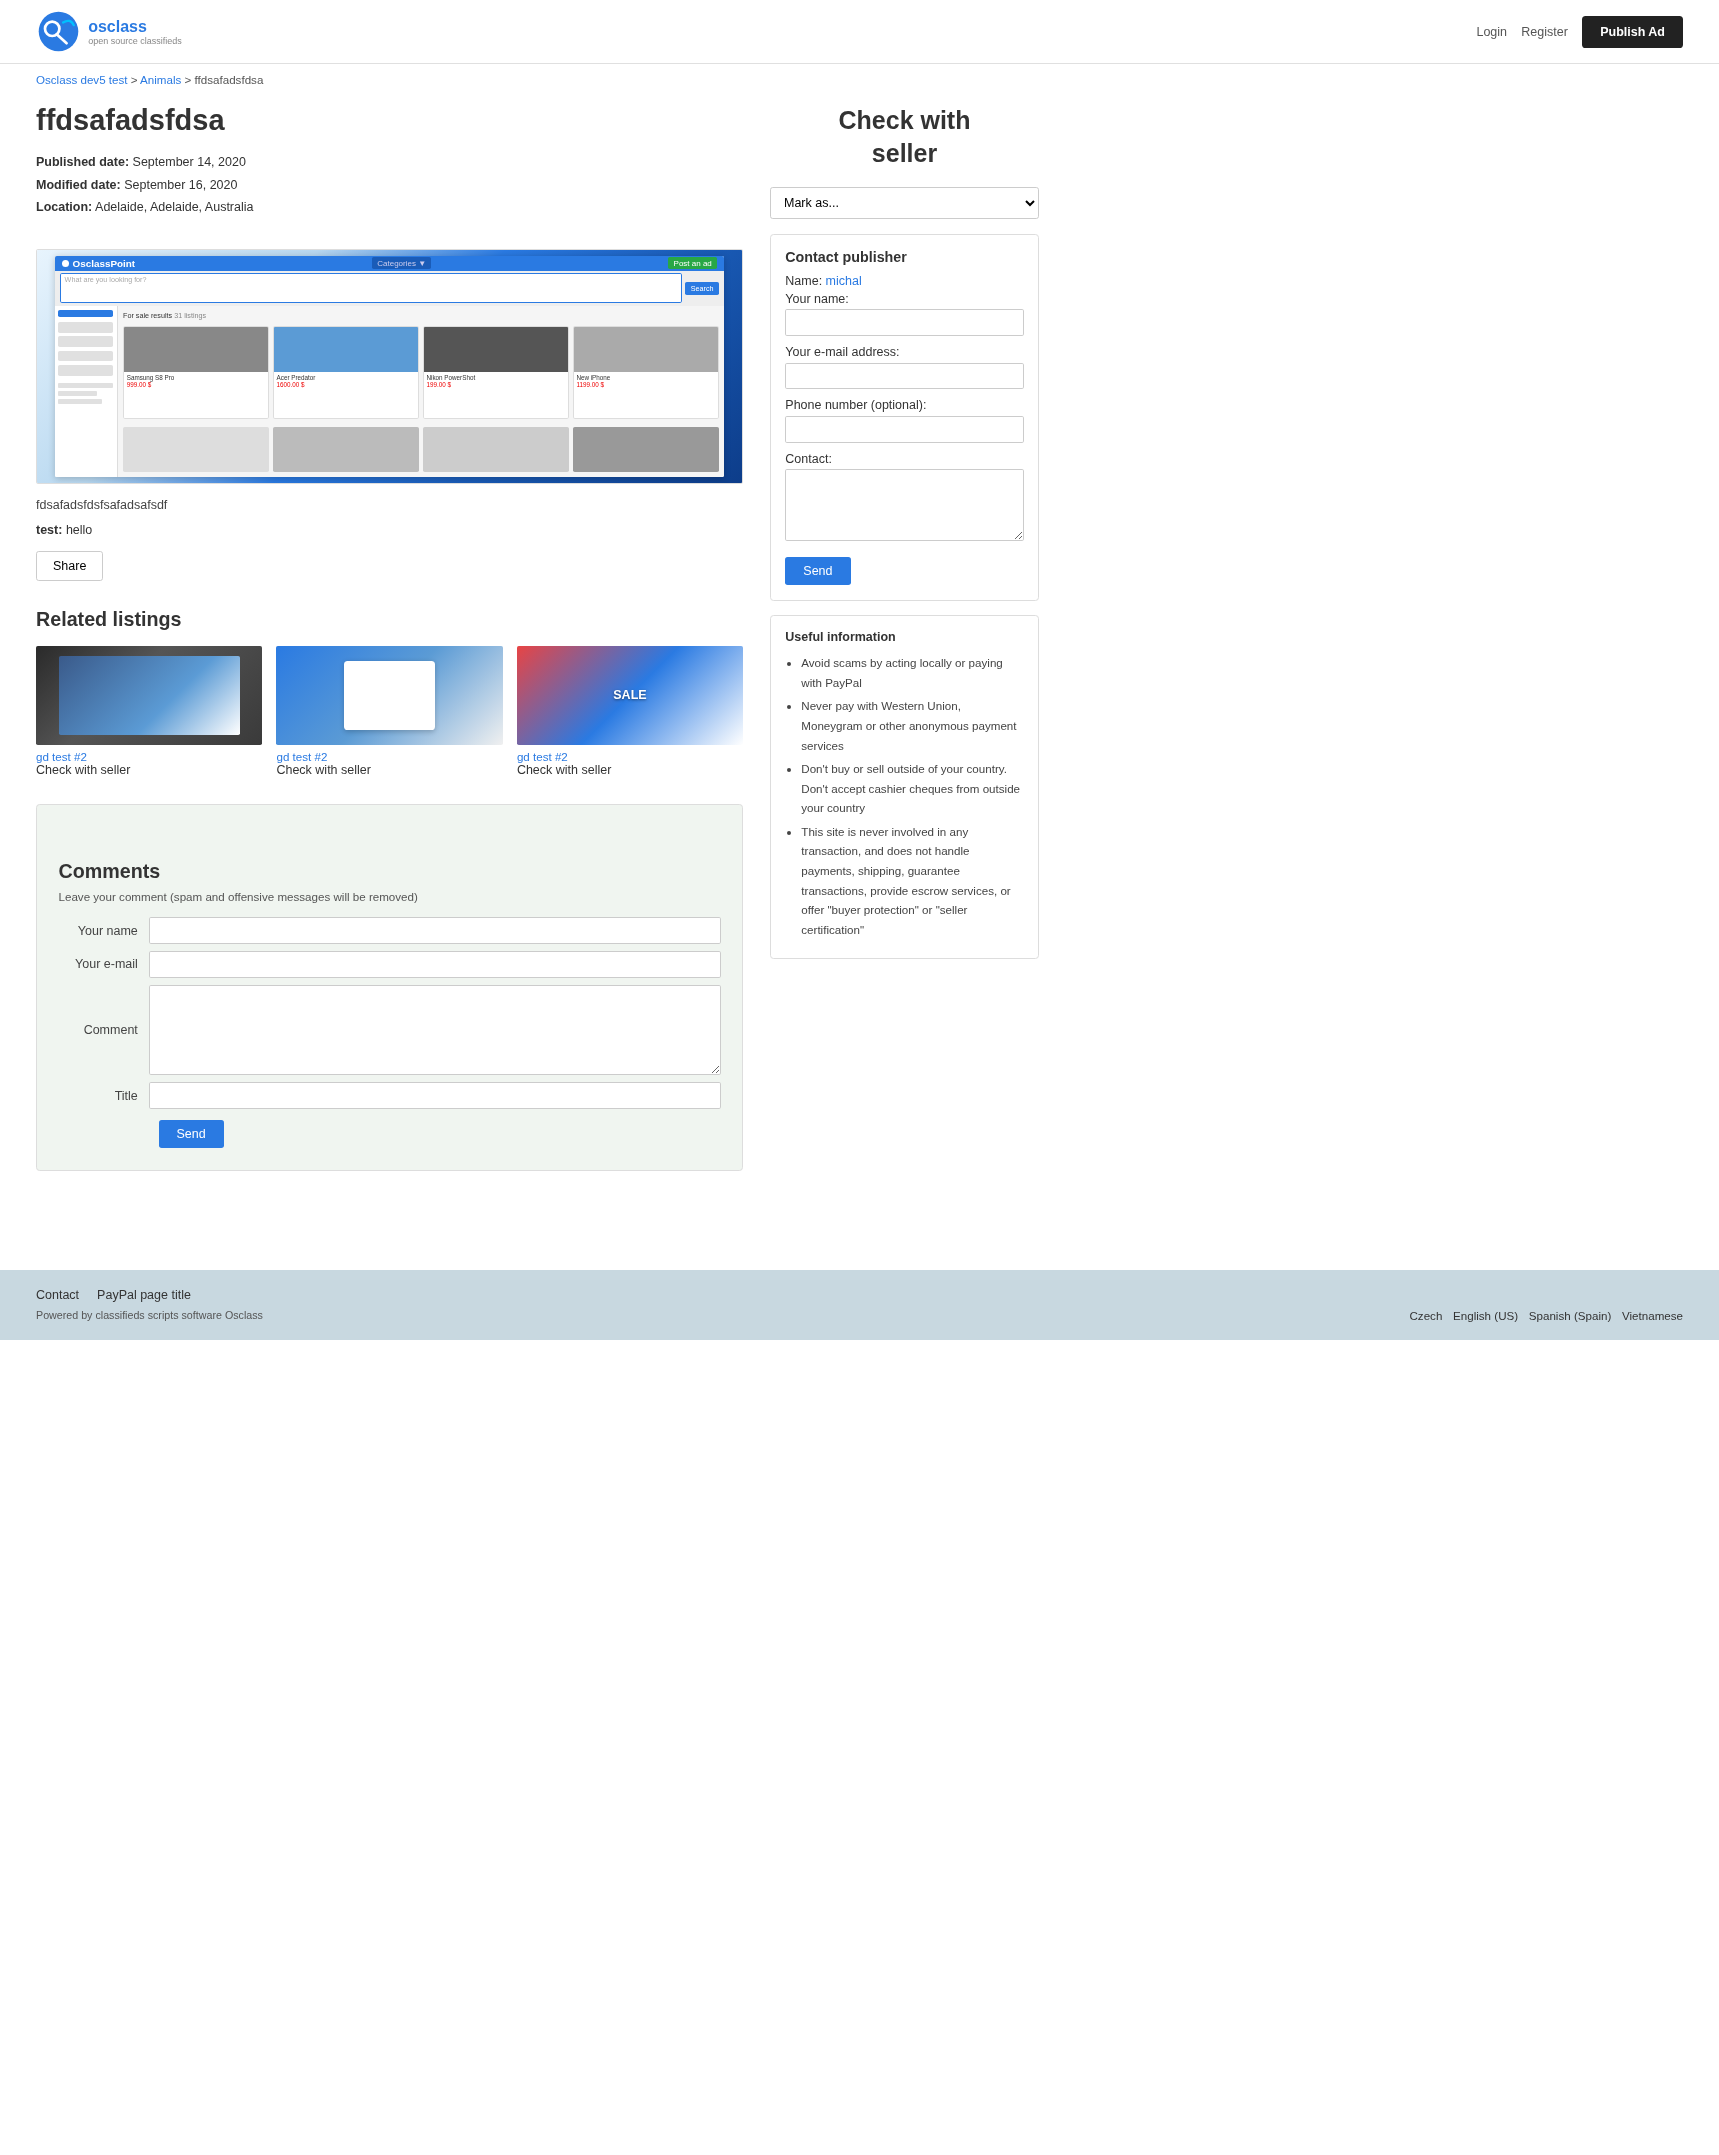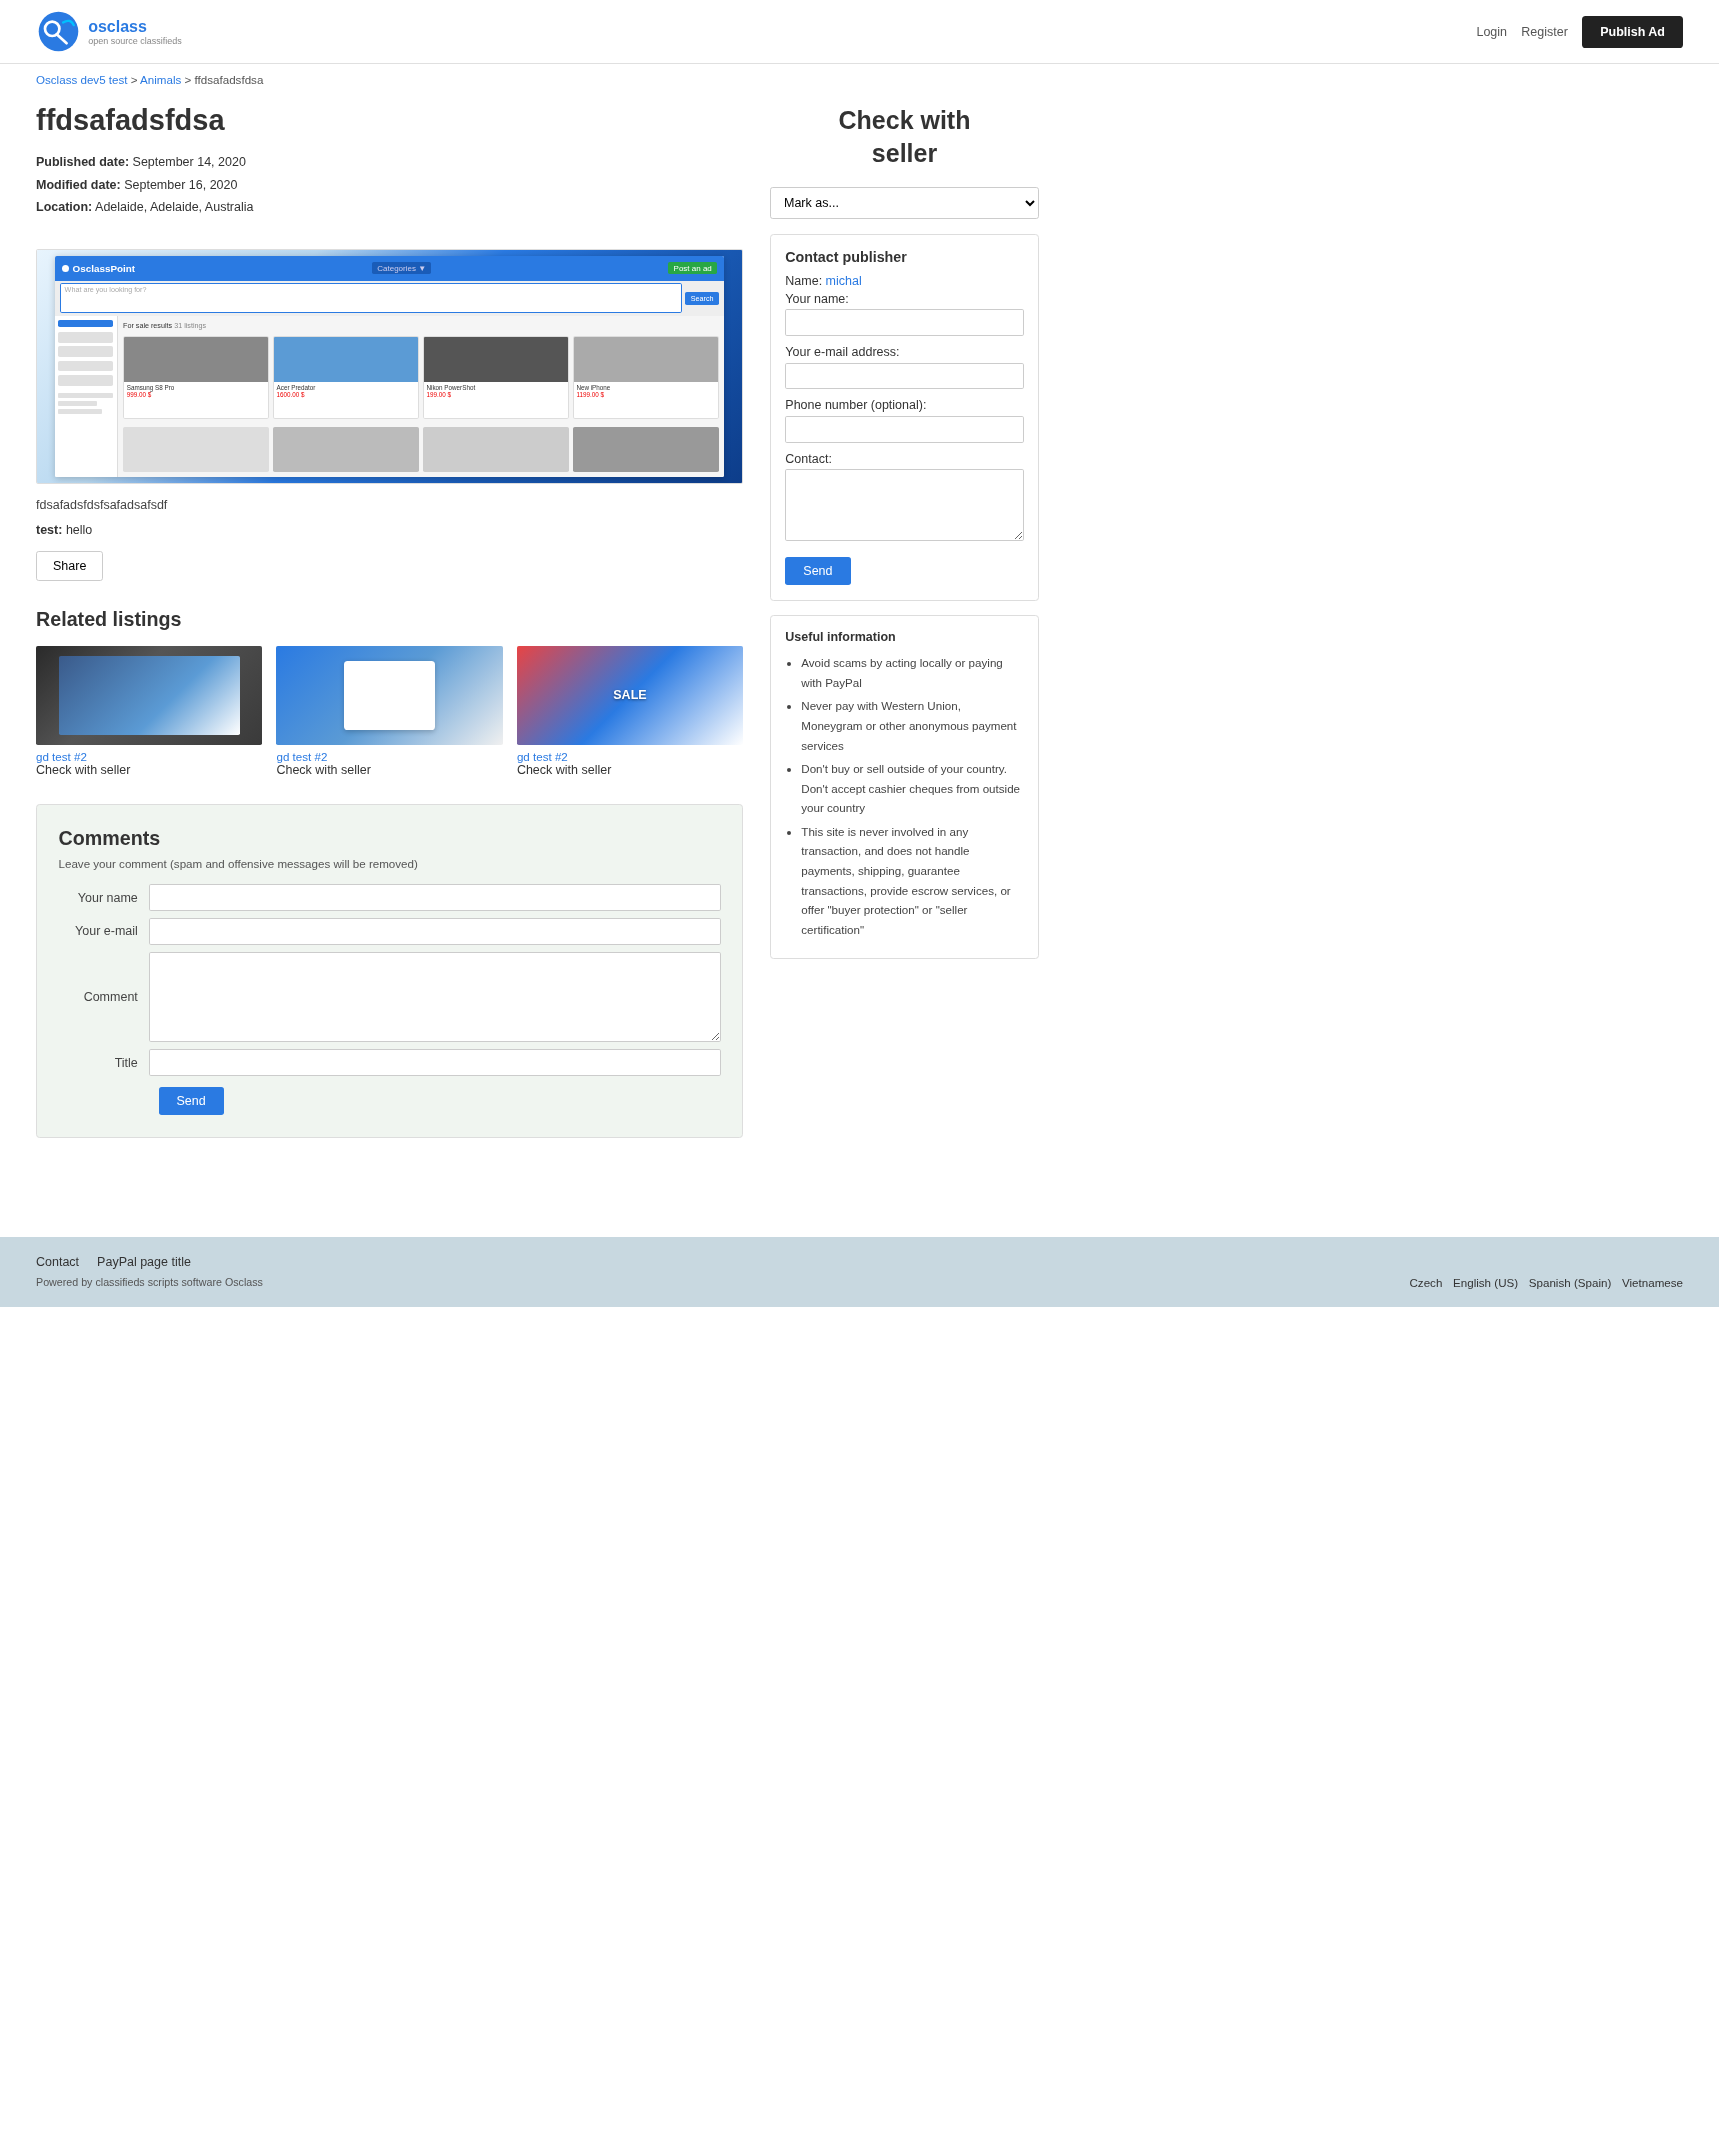--- a/index.html
+++ b/index.html
@@ -111,21 +111,21 @@
       width: 95%;
       height: 95%;
       background: #fff;
       border-radius: 1.8px;
       display: flex;
       flex-direction: column;
       overflow: hidden;
       box-shadow: 0 1.8px 7.2px rgba(0,0,0,0.2);
     }
     .img-mockup-header {
-      height: 25px;
+      height: 15px;
       background: #2a7ae2;
       display: flex;
       align-items: center;
       padding: 0 7.2px;
       gap: 3.6px;
     }
     .img-mockup-header .logo-text {
       color: #fff;
       font-size: 9.9px;
       font-weight: bold;
@@ -248,20 +248,21 @@
       background: #f0f5f0;
       border: 0.9px solid #ddd;
       border-radius: 3.6px;
       padding: 21.5px;
       margin-bottom: 27px;
     }
     .comments-title {
       font-size: 19.7px;
       font-weight: bold;
       margin-bottom: 7.2px;
+      margin-top: 33px;
     }
     .comments-subtitle {
       font-size: 11.6px;
       color: #555;
       margin-bottom: 14.3px;
     }
     .comment-form {
       display: flex;
       flex-direction: column;
       gap: 0;

